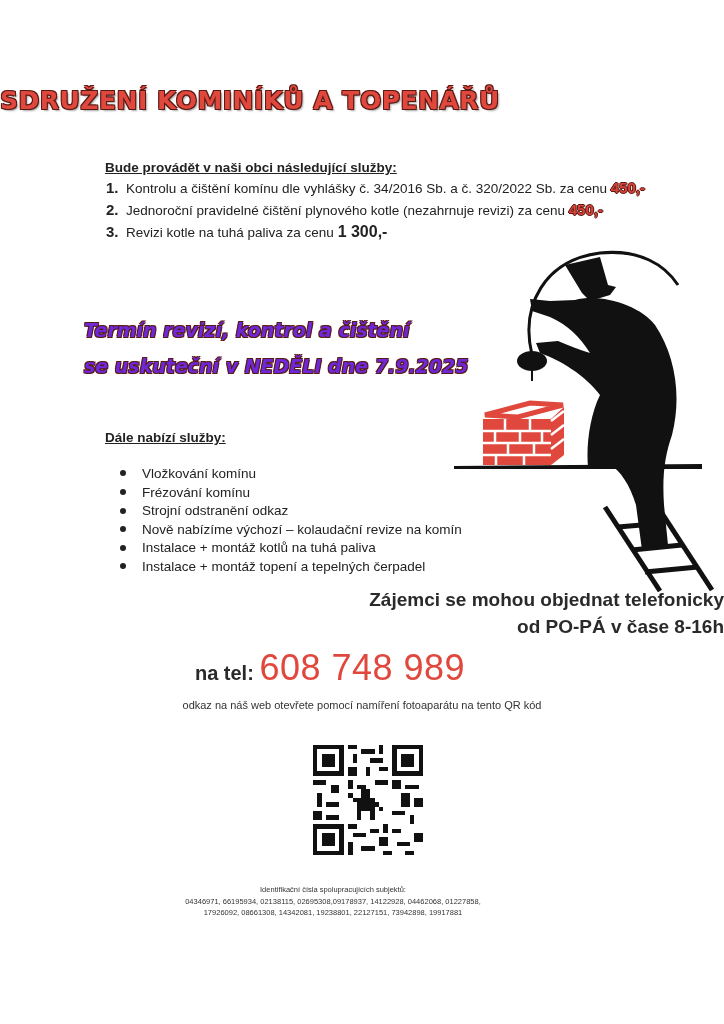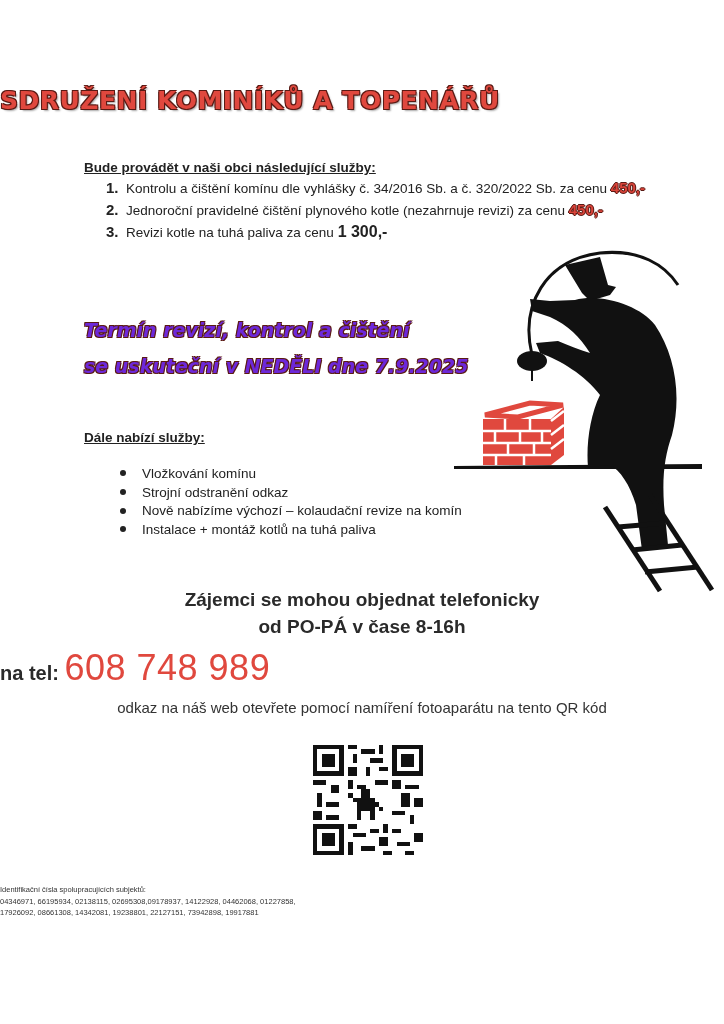--- a/index.html
+++ b/index.html
@@ -3,39 +3,39 @@
 <meta charset="utf-8">
 <style>
   html, body { margin:0; padding:0; background:#ffffff; }
   body { width:724px; height:1024px; position:relative; overflow:hidden;
          font-family:"Liberation Sans", sans-serif; color:#222; }
   .abs { position:absolute; }
   .title { left:0; width:724px; top:86px; 
            font-family:"DejaVu Sans", sans-serif; font-weight:bold; font-size:25px;
            color:#e0483e; letter-spacing:0.5px;
            text-shadow: 1px 1px 0 #5a1a14, -1px -1px 0 #5a1a14, 1px -1px 0 #5a1a14, -1px 1px 0 #5a1a14, 2px 2px 2px rgba(0,0,0,0.35); }
-  .sec-head { font-size:13.5px; font-weight:bold; text-decoration:underline; color:#222; }
+  .sec-head { font-size:13.5px; font-weight:bold; text-decoration:underline; color:#222;margin-left:21px; }
   .svc { font-size:13.5px; color:#222; height:22px; line-height:22px; white-space:nowrap; }
   .svc .num { display:inline-block; width:20px; font-weight:bold; font-size:15px; }
   .price { font-weight:bold; color:#d9443a; font-size:15px;
            text-shadow: 1px 0 0 #5a1a14, -1px 0 0 #5a1a14, 0 1px 0 #5a1a14, 0 -1px 0 #5a1a14; }
   .price.big { color:#222; text-shadow:none; font-size:16px;margin-top:32px; }
   .term { font-family:"DejaVu Sans", sans-serif; font-style:italic; font-weight:bold;
           font-size:19px; color:#6d28d9; line-height:36px;
           text-shadow: 1px 1px 0 #5a1a14, -1px -1px 0 #5a1a14, 1px -1px 0 #5a1a14, -1px 1px 0 #5a1a14; }
   .bullets { list-style:none; margin:8px; padding:0; }
   .bullets li { font-size:13.5px; height:18.6px; line-height:18.6px; color:#222; }
   .bullets li .dot { display:inline-block; width:6px; height:6px; border-radius:50%; background:#222;
                      margin:0 16px 2px 28px; vertical-align:middle; }
-  .cta { left:0; width:724px; text-align:center; font-weight:bold; font-size:19px; color:#2a2a2a; }
-  .phone-line { left:0; width:660px; top:647px; }
+  .cta { left:0; width:724px; text-align:right; font-weight:bold; font-size:19px; color:#2a2a2a; }
+  .phone-line { left:0; width:660px; top:647px; text-align:center; }
   .phone-label { font-weight:bold; font-size:20px; color:#2a2a2a; vertical-align:baseline; }
   .phone { font-size:36px; color:#e0483e; vertical-align:baseline; letter-spacing:0.5px; }
-  .qr-note { left:0; width:724px; top:699px; text-align:center; font-size:15px; color:#333; }
-  .ids { left:0; width:666px; top:884px; text-align:left; font-size:7.5px; color:#333; line-height:11.5px; }
+  .qr-note { left:0; width:724px; top:699px; text-align:center; font-size:11px; color:#333; }
+  .ids { left:0; width:666px; top:884px; text-align:center; font-size:7.5px; color:#333; line-height:11.5px; }
 </style>
 </head>
 <body>
 
 <div class="abs title">SDRUŽENÍ KOMINÍKŮ A TOPENÁŘŮ</div>
 
 <div class="abs sec-head" style="left:84px;top:160px;">Bude provádět v naši obci následující služby:</div>
 
 <div class="abs" style="left:106px;top:177px;">
   <div class="svc">
@@ -100,23 +100,25 @@
       <line x1="182" y1="305" x2="232" y2="300"></line>
       <line x1="195" y1="327" x2="248" y2="322"></line>
     </g>
   </svg>
 </div>
 
 <div class="abs sec-head" style="left:84px;top:430px;">Dále nabízí služby:</div>
 
 <ul class="abs bullets" style="left:84px;top:457px;">
   <li><span class="dot"></span><span>Vložkování komínu</span></li>
+  <li><span class="dot"></span><span>Frézování komínu</span></li>
   <li><span class="dot"></span><span>Strojní odstranění odkaz</span></li>
   <li><span class="dot"></span><span>Nově nabízíme výchozí – kolaudační revize na komín</span></li>
   <li><span class="dot"></span><span>Instalace + montáž kotlů na tuhá paliva</span></li>
+  <li><span class="dot"></span><span>Instalace + montáž topení a tepelných čerpadel</span></li>
 </ul>
 
 <div class="abs cta" style="top:589px;">Zájemci se mohou objednat telefonicky</div>
 <div class="abs cta" style="top:616px;">od PO-PÁ v čase 8-16h</div>
 
 <div class="abs phone-line">
   <span class="phone-label">na tel: </span><span class="phone">608 748 989</span>
 </div>
 
 <div class="abs qr-note">odkaz na náš web otevřete pomocí namíření fotoaparátu na tento QR kód</div>

